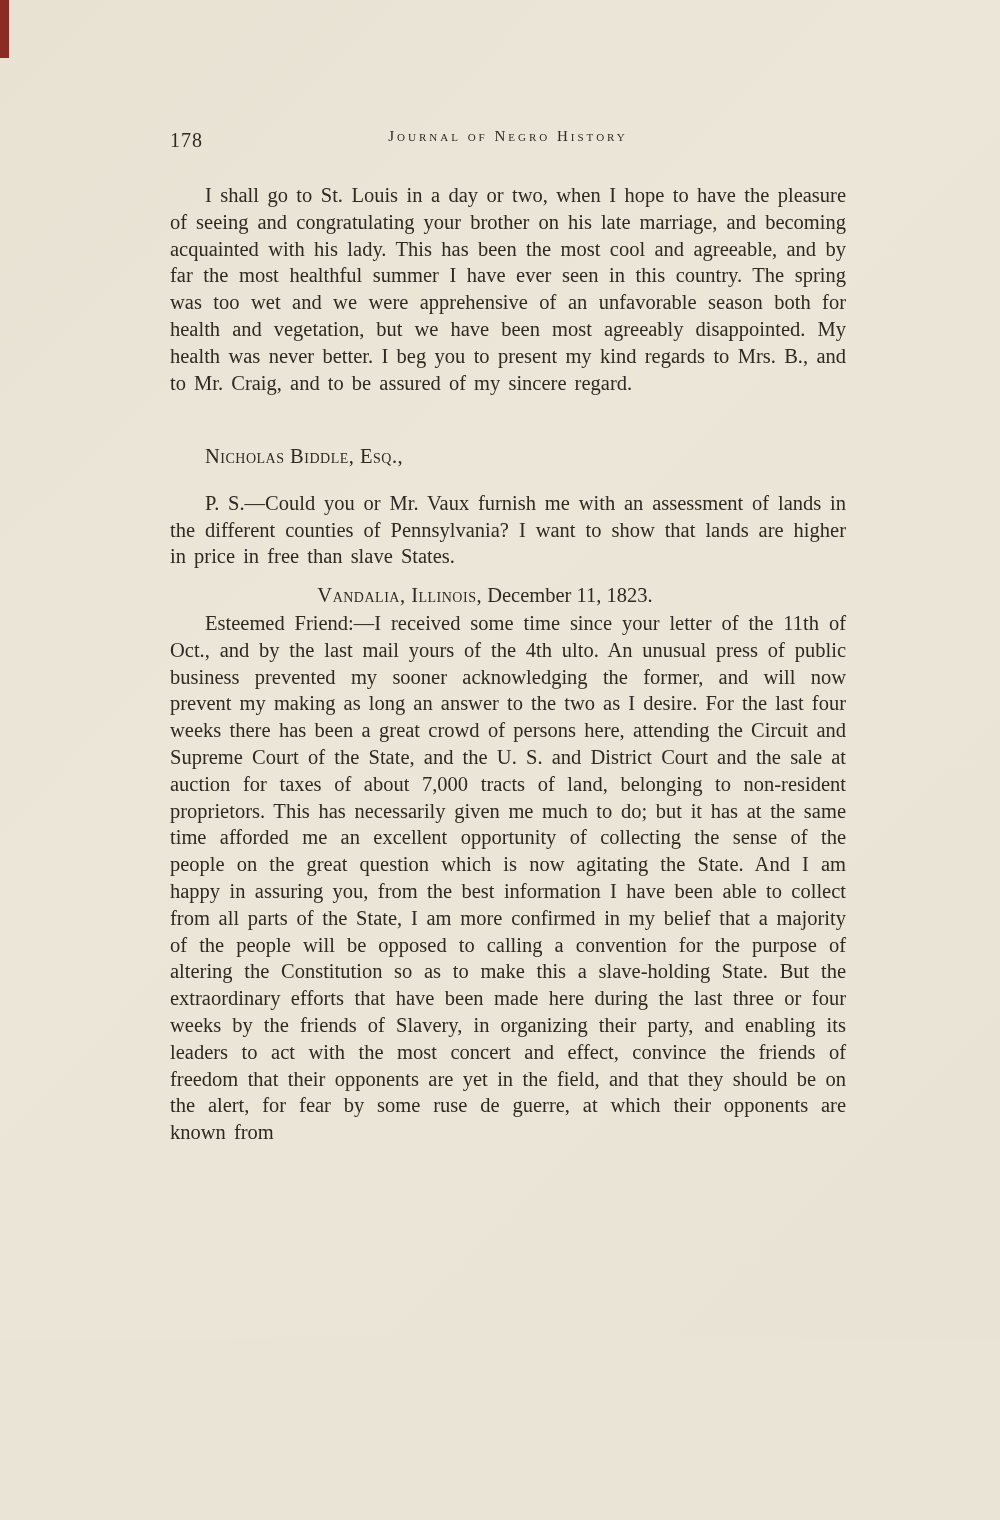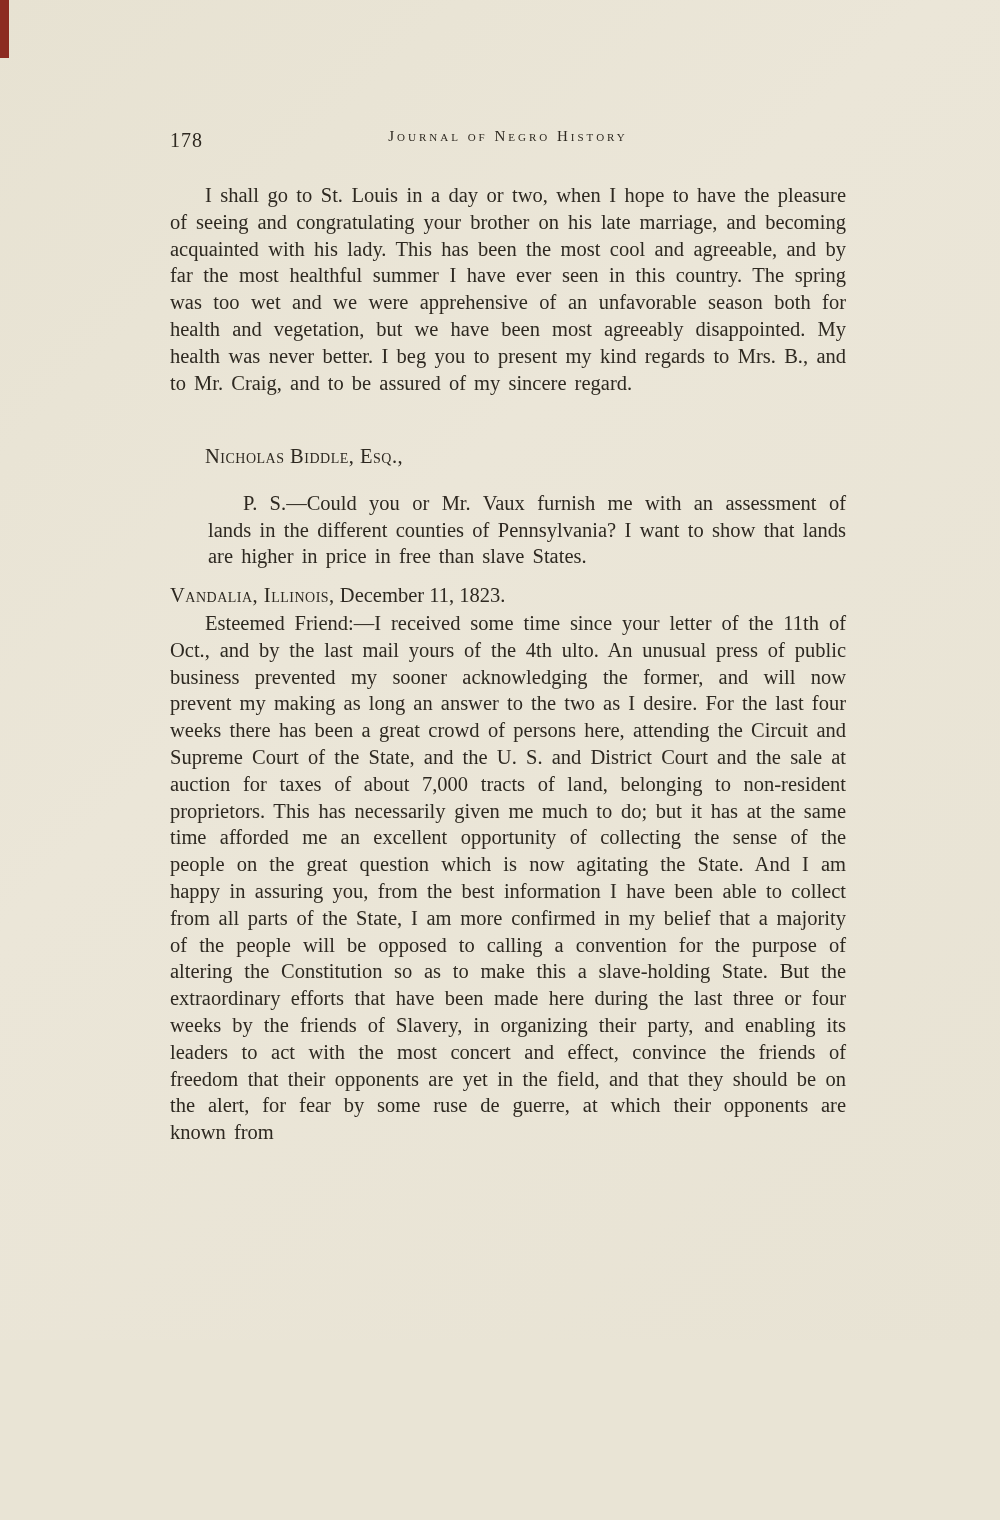--- a/index.html
+++ b/index.html
@@ -83,33 +83,33 @@
     letter-spacing: 0.5px;
     margin-top: 47px;
   }
 
   .addressee-title {
     font-size: 20.5px;
     line-height: 27.5px;
     text-indent: 70px;
   }
 
-  .ps-para { margin-top: 19px; margin-left: 38px; }
+  .ps-para { margin-top: 19px; }
 
   .section-heading {
     margin-top: 38px;
     text-align: center;
     font-variant: small-caps;
     font-size: 20px;
     letter-spacing: 2px;
   }
 
   .dateline {
     margin-top: 12px;
-    text-align: left;
+    text-align: center;
     padding-right: 46px;
     font-size: 20.5px;
     line-height: 26.8px;
   }
 
   .sc { font-variant: small-caps; letter-spacing: 0.5px; }
 
   .italic { }
 
   .letter2-body { margin-top: 1px; }

